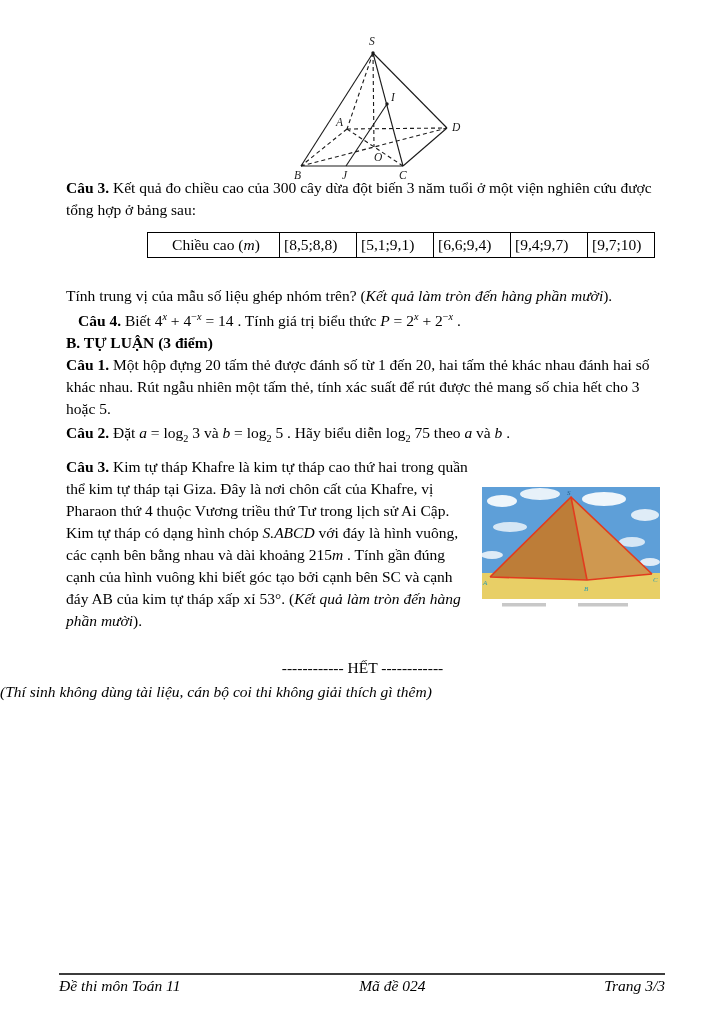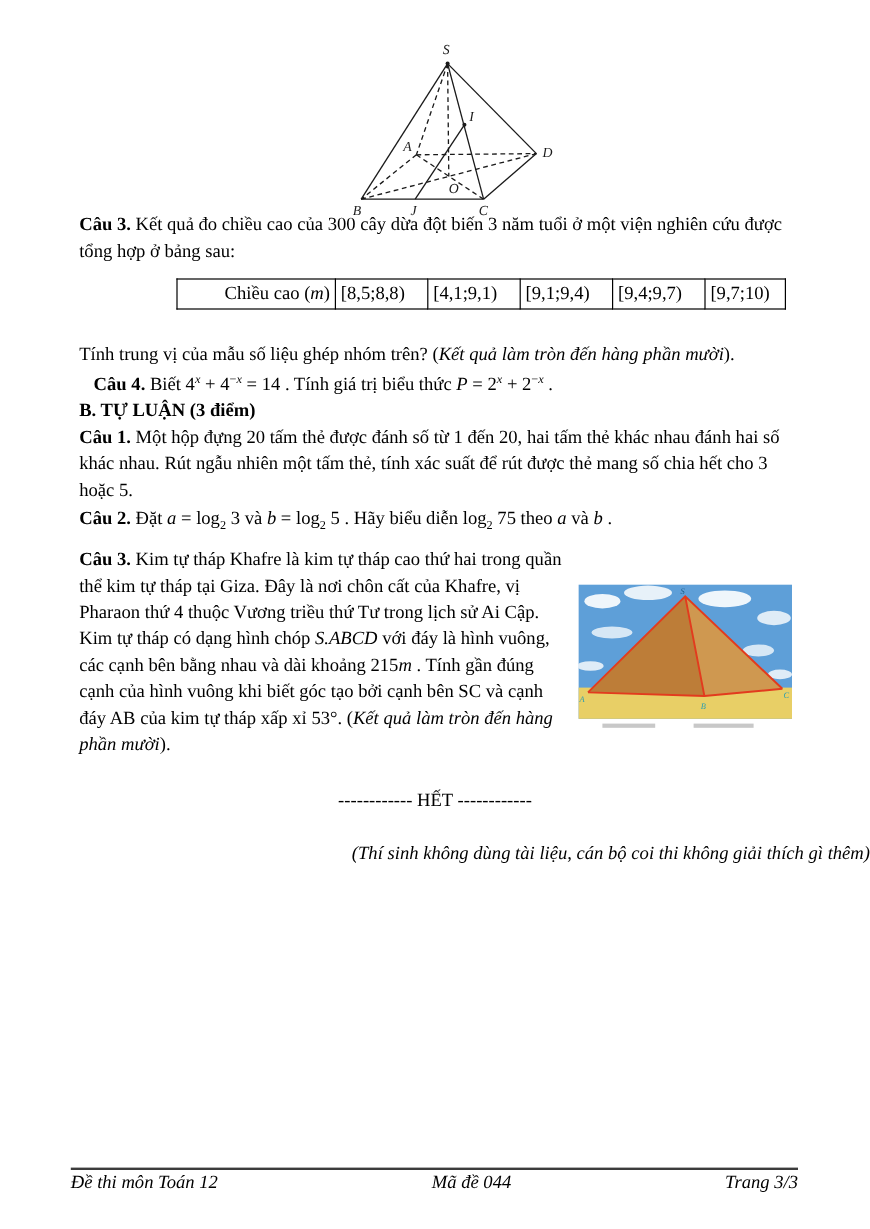--- a/index.html
+++ b/index.html
@@ -14,35 +14,35 @@
   sub{font-size:0.66em;}
   
   #fig1{left:279px;top:33px;}
   #fig1 text{font-family:"Liberation Serif",serif;font-style:italic;font-size:11.5px;fill:#1a1a1a;}
   .ln{stroke:#1a1a1a;stroke-width:1.1;fill:none;}
   .dash{stroke-dasharray:4 3;}
   
   #q3mc{left:66px;top:177px;width:596px;}
   #freq-table{left:147px;top:232px;border-collapse:collapse;}
   #freq-table td{border:1px solid #000;height:24px;padding:0 4px;font-size:15.5px;text-align:left;}
-  #freq-table td.label-col{width:118px;text-align:right;padding-left:9px;}
+  #freq-table td.label-col{width:118px;text-align:center;padding-left:9px;}
   #freq-table td.c{width:68px;}
   #freq-table td.c-last{width:58px;}
   #median{left:66px;top:285px;width:600px;}
   #q4{left:78px;top:306px;width:600px;}
   #sectionB{left:66px;top:332px;font-weight:bold;font-family:Liberation Serif, serif;}
   #q1{left:66px;top:354px;width:596px;}
   #q2{left:66px;top:422px;width:600px;}
   #q3essay{left:66px;top:456px;width:408px;}
   
   #photo{left:482px;top:487px;}
   #photo text{font-family:"Liberation Serif",serif;font-style:italic;font-size:7px;}
   
   #het{left:0;top:657px;width:725px;text-align:center;font-weight:normal;}
-  #note{left:0;top:681px;width:725px;text-align:right;font-style:italic;margin-top:20px;}
+  #note{left:0;top:681px;width:725px;text-align:left;font-style:italic;}
   
   #footer-rule{left:59px;top:973px;width:606px;border-top:2px solid #3c3c3c;height:0;}
   #footer-row{left:59px;top:977px;width:606px;display:flex;justify-content:space-between;font-style:italic;}
 </style>
 </head>
 <body>
 
 <svg id="fig1" class="abs" width="195" height="152" viewBox="0 0 195 152">
 
   <path class="ln dash" d="M94,20 L68,96"></path>
@@ -71,22 +71,22 @@
   <text x="95" y="128">O</text>
 </svg>
 
 <p class="para abs" id="q3mc"><b>Câu 3.</b> Kết quả đo chiều cao của 300 cây dừa đột biến 3 năm tuổi ở một viện nghiên cứu được tổng hợp ở bảng sau:</p>
 
 <table class="abs" id="freq-table">
   <tbody>
       <tr>
     <td class="label-col">Chiều cao (<i>m</i>)</td>
     <td class="c">[8,5;8,8)</td>
-    <td class="c">[4,1;9,1)</td>
-    <td class="c">[9,1;9,4)</td>
+    <td class="c">[5,1;9,1)</td>
+    <td class="c">[6,6;9,4)</td>
     <td class="c">[9,4;9,7)</td>
     <td class="c-last">[9,7;10)</td>
   </tr>
 </tbody>
   </table>
 
 <p class="para abs" id="median">Tính trung vị của mẫu số liệu ghép nhóm trên? (<i>Kết quả làm tròn đến hàng phần mười</i>).</p>
 <p class="para abs" id="q4"><b>Câu 4.</b> Biết 4<sup><i>x</i></sup> + 4<sup>−<i>x</i></sup> = 14 . Tính giá trị biểu thức <i>P</i> = 2<sup><i>x</i></sup> + 2<sup>−<i>x</i></sup> .</p>
 <p class="para abs" id="sectionB">B. TỰ LUẬN (3 điểm)</p>
 <p class="para abs" id="q1"><b>Câu 1.</b> Một hộp đựng 20 tấm thẻ được đánh số từ 1 đến 20, hai tấm thẻ khác nhau đánh hai số khác nhau. Rút ngẫu nhiên một tấm thẻ, tính xác suất để rút được thẻ mang số chia hết cho 3 hoặc 5.</p>
@@ -116,16 +116,16 @@
   <text x="171" y="95" fill="#2a9db0">C</text>
   <rect x="20" y="116" width="44" height="3.5" fill="#c8c8c8"></rect>
   <rect x="96" y="116" width="50" height="3.5" fill="#c8c8c8"></rect>
 </svg>
 
 <p class="para abs" id="het">------------ HẾT ------------</p>
 <p class="para abs" id="note">(Thí sinh không dùng tài liệu, cán bộ coi thi không giải thích gì thêm)</p>
 
 <div class="abs" id="footer-rule"></div>
 <div class="abs" id="footer-row">
-  <span>Đề thi môn Toán 12</span>
-  <span>Mã đề 044</span>
+  <span>Đề thi môn Toán 11</span>
+  <span>Mã đề 024</span>
   <span>Trang 3/3</span>
 </div>
 
 </body></html>

